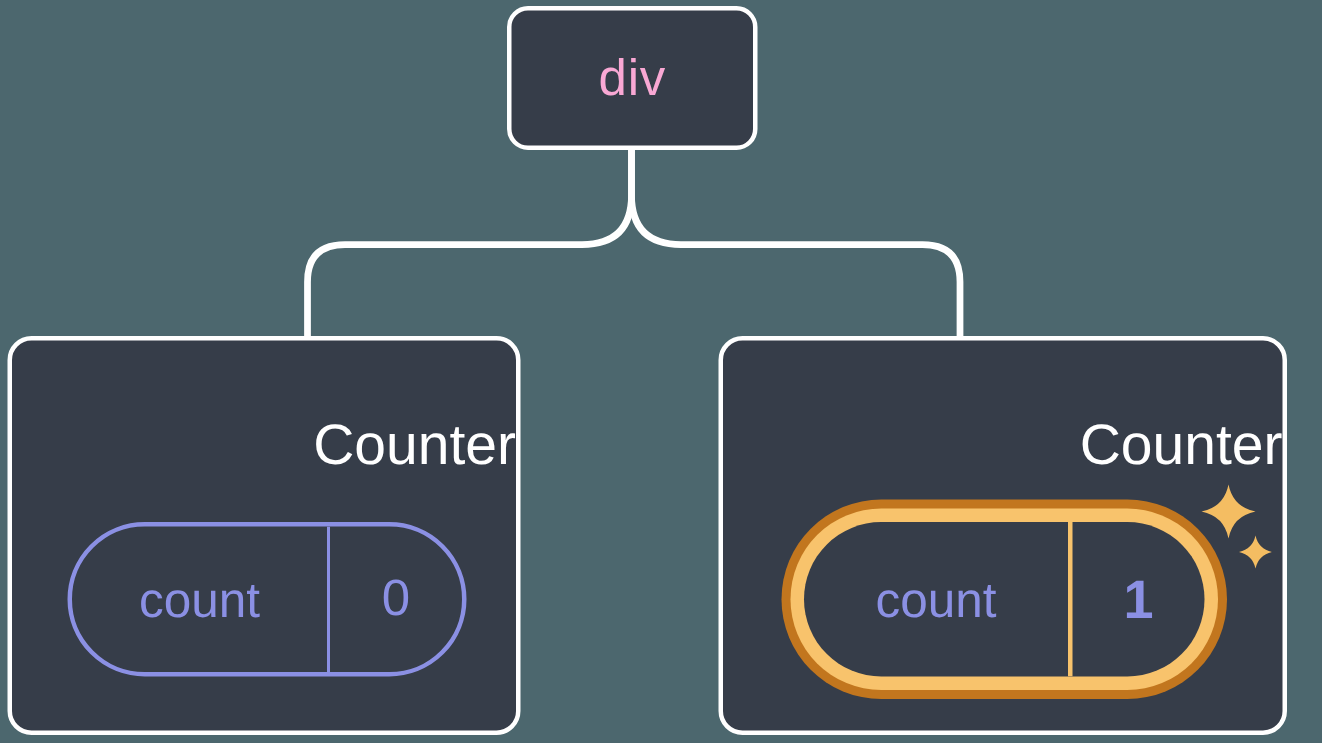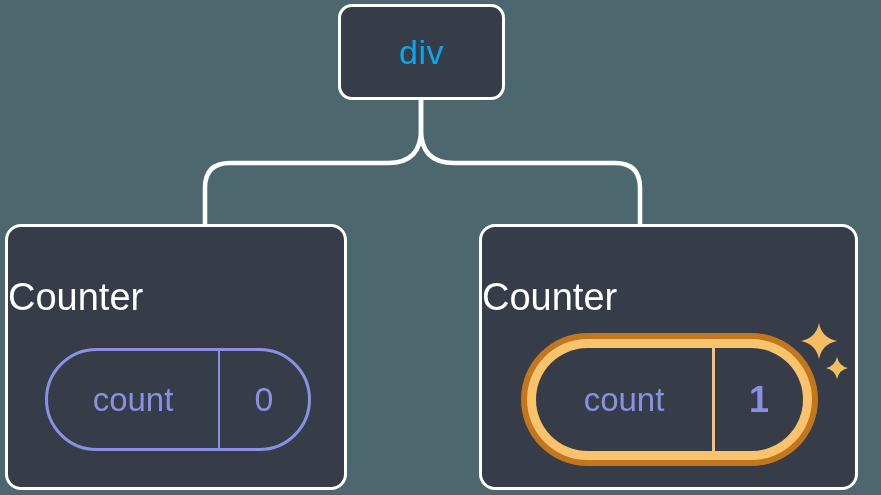--- a/index.html
+++ b/index.html
@@ -22,21 +22,21 @@
     top: 4px;
     width: 167px;
     height: 96px;
     box-sizing: border-box;
     background: #363D49;
     border: 3px solid #FFFFFF;
     border-radius: 14px;
     display: flex;
     align-items: center;
     justify-content: center;
-    color: #0ea5e9;
+    color: #f9a8d4;
     font-size: 34px;
     letter-spacing: 0.5px;
   }
   
   .connectors {
     position: absolute;
     left: 0;
     top: 98px;
     width: 881px;
     height: 132px;
@@ -57,21 +57,21 @@
     border: 3px solid #FFFFFF;
     border-radius: 16px;
   }
   .card-left  { left: 5px;   width: 342px; }
   .card-right { left: 479px; width: 379px; }
   .card-title {
     position: absolute;
     top: 46px;
     left: 0;
     width: 100%;
-    text-align: left;
+    text-align: right;
     color: #FFFFFF;
     font-size: 38px;
     line-height: 48px;
   }
   
   .pill {
     position: absolute;
     left: 37px;
     top: 121px;
     width: 266px;

